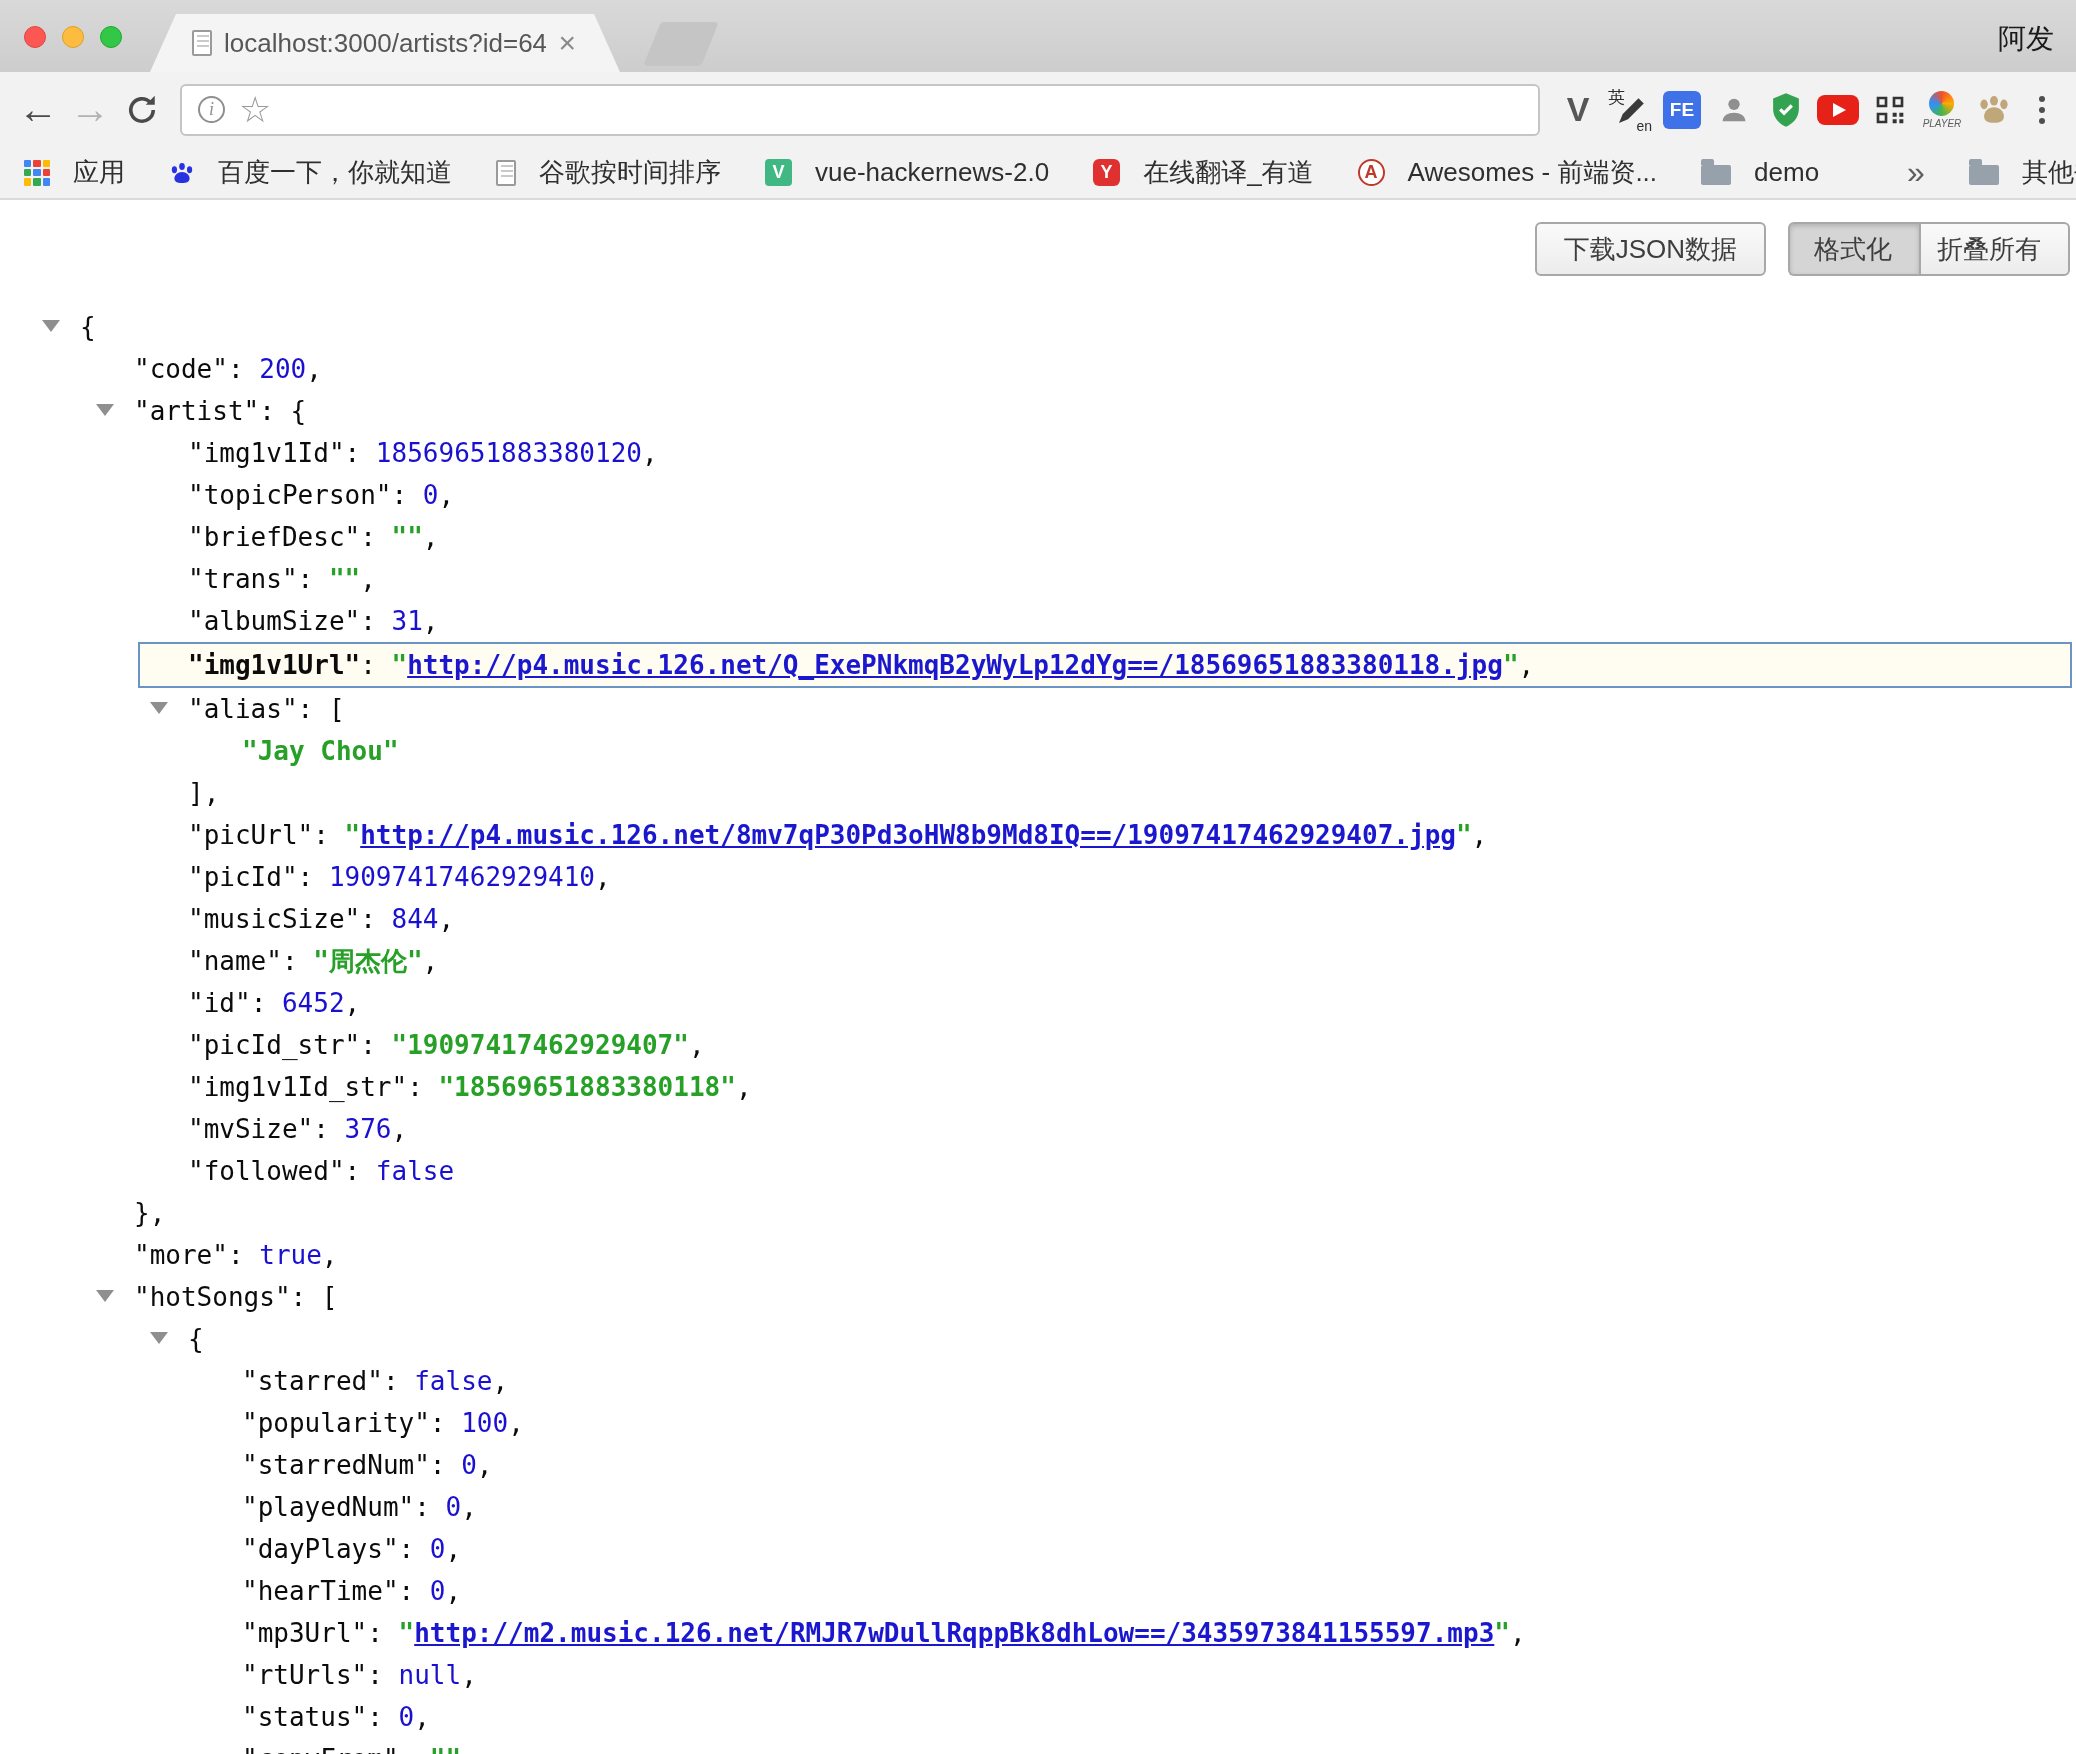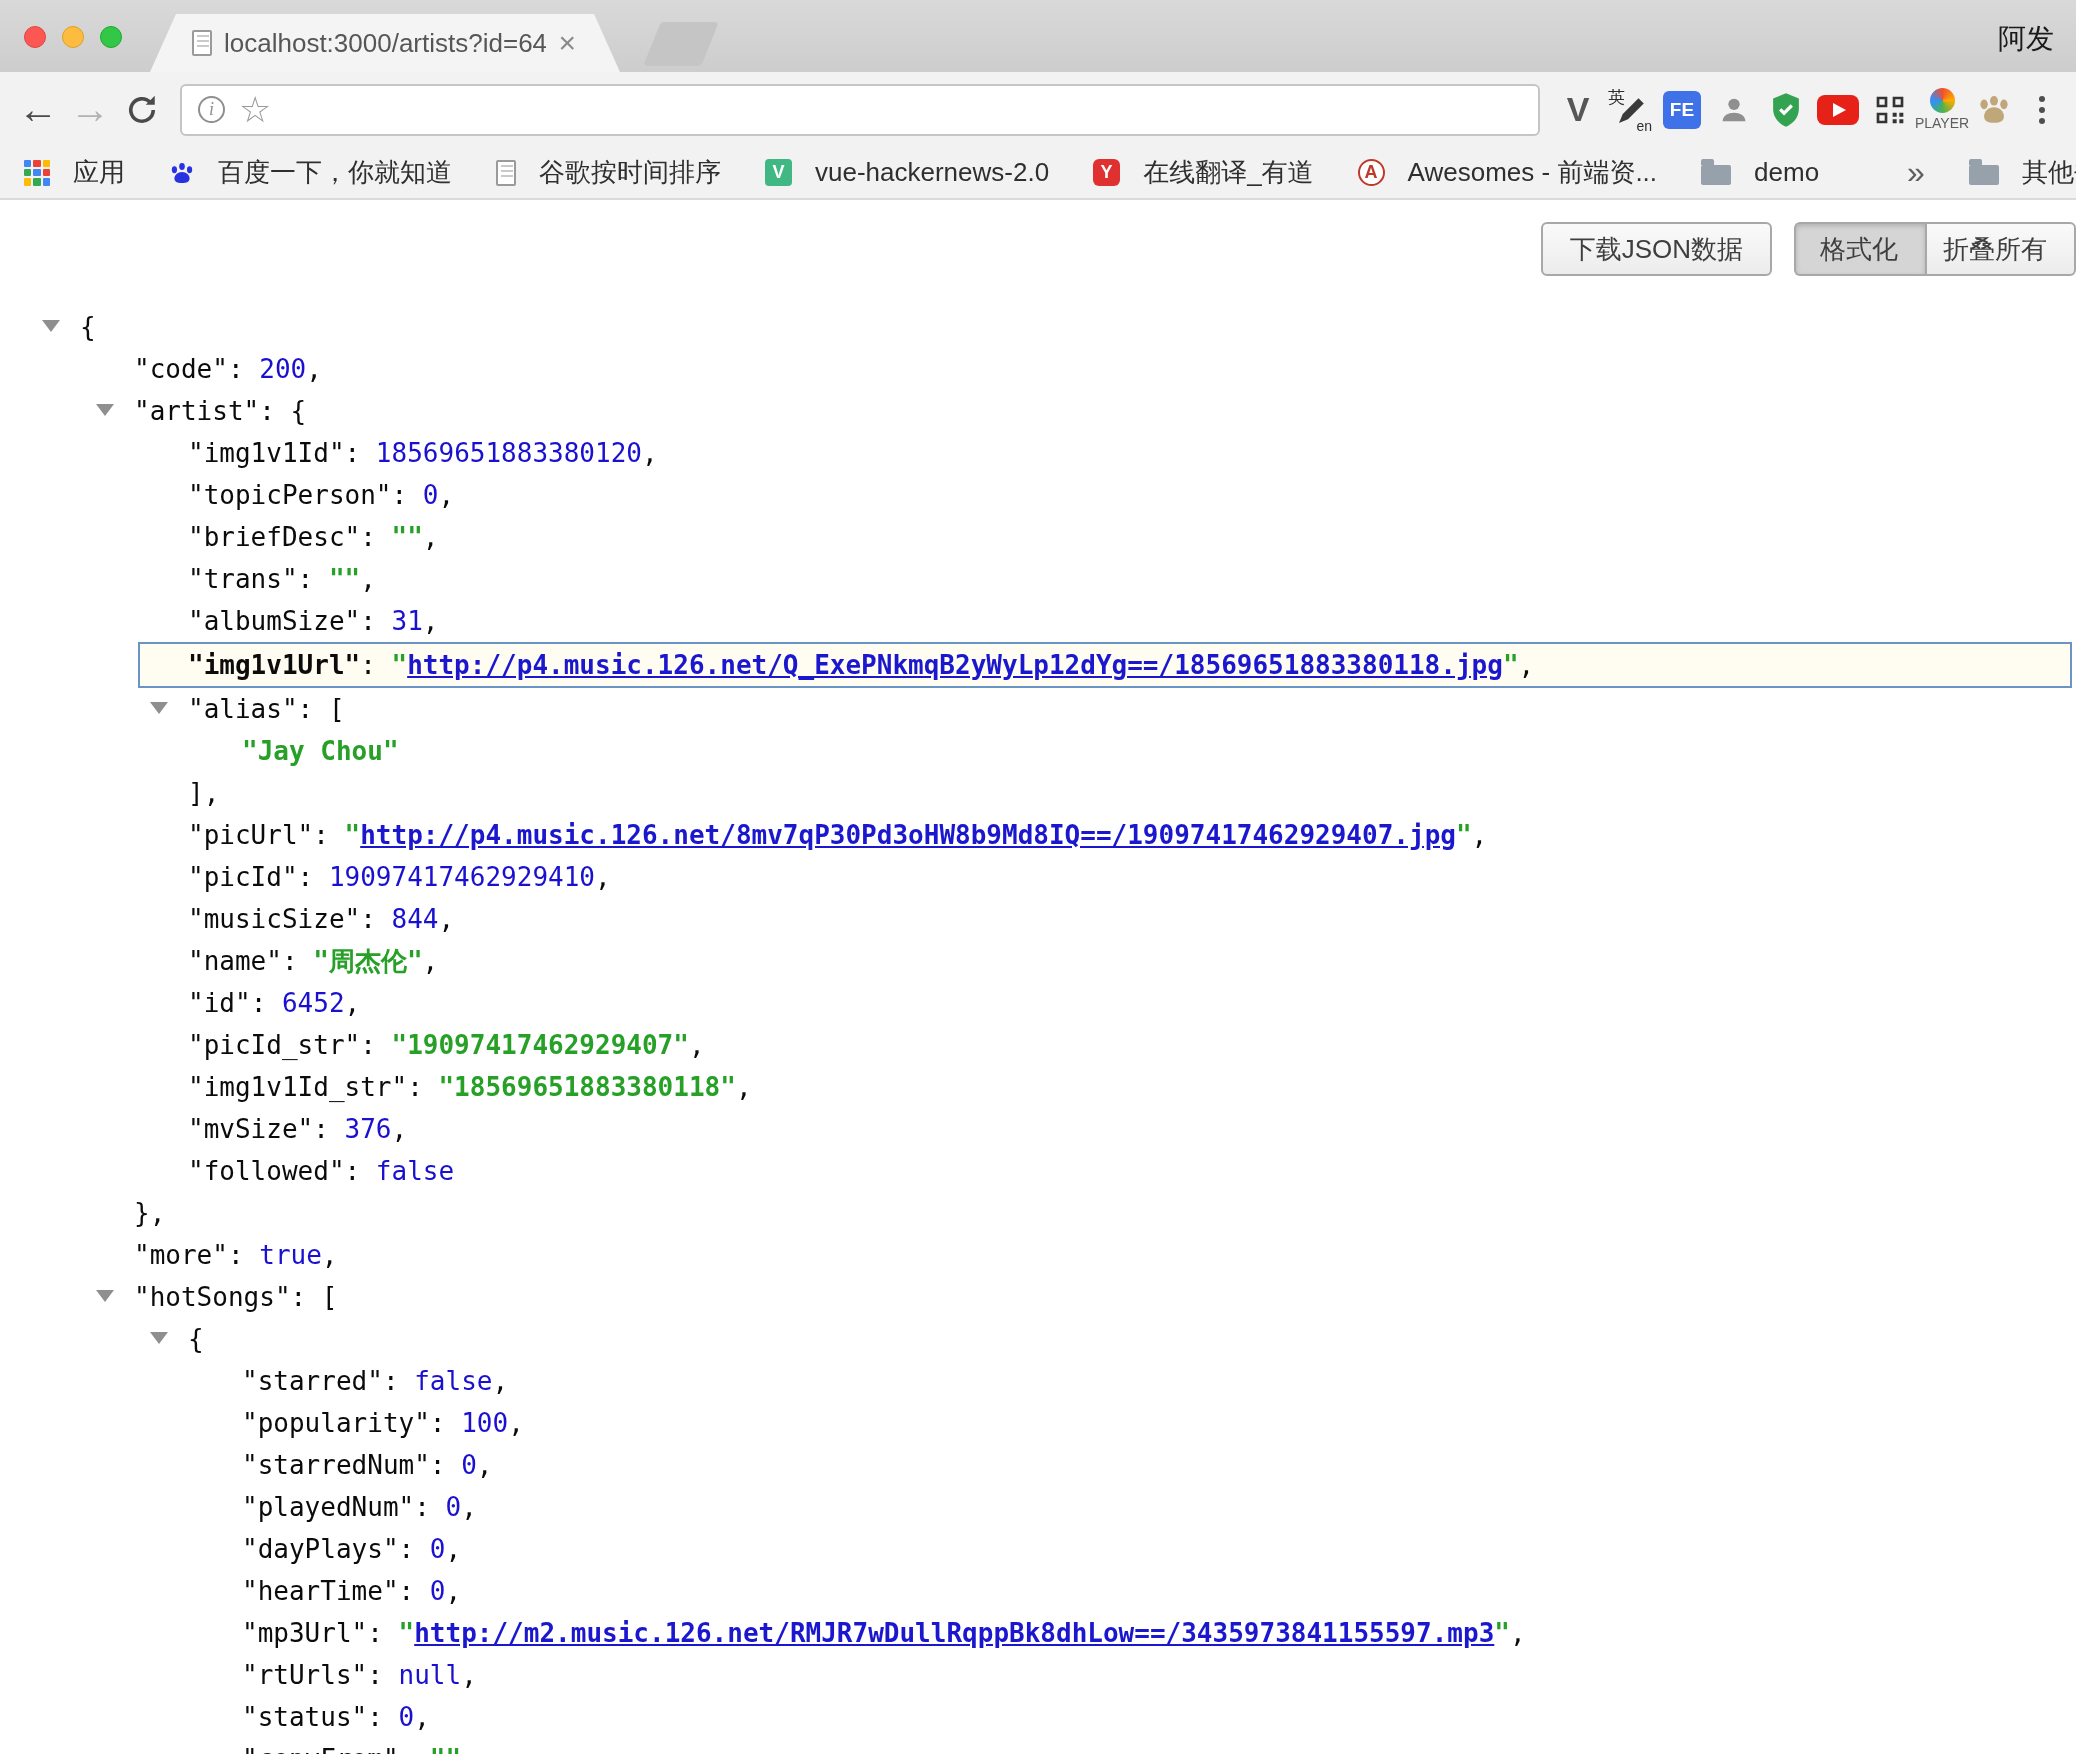--- a/index.html
+++ b/index.html
@@ -45,21 +45,21 @@
   .ext { width: 52px; height: 60px; display: flex; align-items: center; justify-content: center; position: relative; flex: none; }
   .vglyph { font-size: 34px; font-weight: bold; color: #575757; }
   .pen-box { position: relative; width: 44px; height: 44px; }
   .pen-cn { position: absolute; left: 0; top: -2px; font-size: 17px; color: #2E2E2E; }
   .pen-en { position: absolute; right: 0; bottom: -2px; font-size: 14px; color: #2E2E2E; margin-top: 24px; }
   .fe-badge { width: 38px; height: 38px; border-radius: 6px; background: #3F72E8; color: #fff; font-weight: bold; font-size: 19px; display: flex; align-items: center; justify-content: center; }
   .yt { width: 42px; height: 30px; background: #E62117; border-radius: 8px; position: relative; }
   .yt::after { content: ""; position: absolute; left: 16px; top: 8px; border-left: 13px solid #fff; border-top: 7px solid transparent; border-bottom: 7px solid transparent; }
   .player-box { display: flex; flex-direction: column; align-items: center; gap: 2px; }
   .player-disc { width: 25px; height: 25px; border-radius: 50%; background: conic-gradient(#F05030, #FFAA00, #46B450, #2E90FF, #F05030); }
-  .player-label { font-size: 14px; color: #5E5E5E; }
+  .player-label { font-size: 10px; color: #5E5E5E; font-style: italic; }
   .menu-dots { width: 44px; height: 44px; display: flex; flex-direction: column; align-items: center; justify-content: center; gap: 5px; }
   .menu-dots i { width: 6px; height: 6px; border-radius: 50%; background: #4F4F4F; }
 
   
   .bookmarks { height: 53px; background: #F2F2F2; border-bottom: 2px solid #DBDBDB; display: flex; align-items: center; padding: 0 24px; gap: 44px; font-size: 26px; color: #2F2F2F; }
   .bm { display: flex; align-items: center; gap: 23px; white-space: nowrap; }
   .grid9 { width: 26px; height: 26px; display: grid; grid-template-columns: repeat(3, 1fr); grid-template-rows: repeat(3, 1fr); gap: 2px; flex: none; }
   .grid9 i { border-radius: 1px; }
   .grid9 i:nth-child(4n+1) { background: #4285F4; }
   .grid9 i:nth-child(4n+2) { background: #EA4335; }
@@ -69,21 +69,21 @@
   .badge.vue { background: #41B883; }
   .badge.ydao { background: #E03131; border-radius: 6px; }
   .badge.awe { background: #fff; border: 2px solid #C0392B; color: #C0392B; border-radius: 50%; }
   .folder { width: 30px; height: 20px; background: #97A1AB; border-radius: 2px; position: relative; margin-top: 5px; flex: none; }
   .folder::before { content: ""; position: absolute; left: 0; top: -6px; width: 13px; height: 6px; background: #97A1AB; border-radius: 2px 2px 0 0; }
   .spacer { flex: 1; }
   .chev { font-size: 32px; color: #5E5E5E; }
 
   
   .content { position: relative; height: 1554px; background: #fff; overflow: hidden; }
-  .actions { position: absolute; top: 22px; right: 0; display: flex; align-items: flex-start; }
+  .actions { position: absolute; top: 22px; right: 6px; display: flex; align-items: flex-start; }
   .btn { height: 54px; padding: 0 27px; font-size: 26px; color: #3E3E3E; background: linear-gradient(#FAFAFA, #ECECEC); border: 2px solid #A8A8A8; border-radius: 6px; display: flex; align-items: center; cursor: pointer; font-family: inherit; }
   .btn.download { margin-right: 22px; }
   .seg { display: flex; }
   .seg .btn { border-radius: 0; }
   .seg .btn:first-child { border-radius: 6px 0 0 6px; border-right: none; padding-left: 24px; }
   .seg .btn:last-child { border-radius: 0 6px 6px 0; padding-left: 16px; }
   .btn.active { background: #D5D5D5; box-shadow: inset 0 2px 5px rgba(0,0,0,.18); }
 
   .jtree { padding-top: 106px; font-family: "DejaVu Sans Mono", "Liberation Mono", monospace; font-size: 26px; }
   .jline { position: relative; line-height: 42px; white-space: pre; color: #0B0B0B; }

